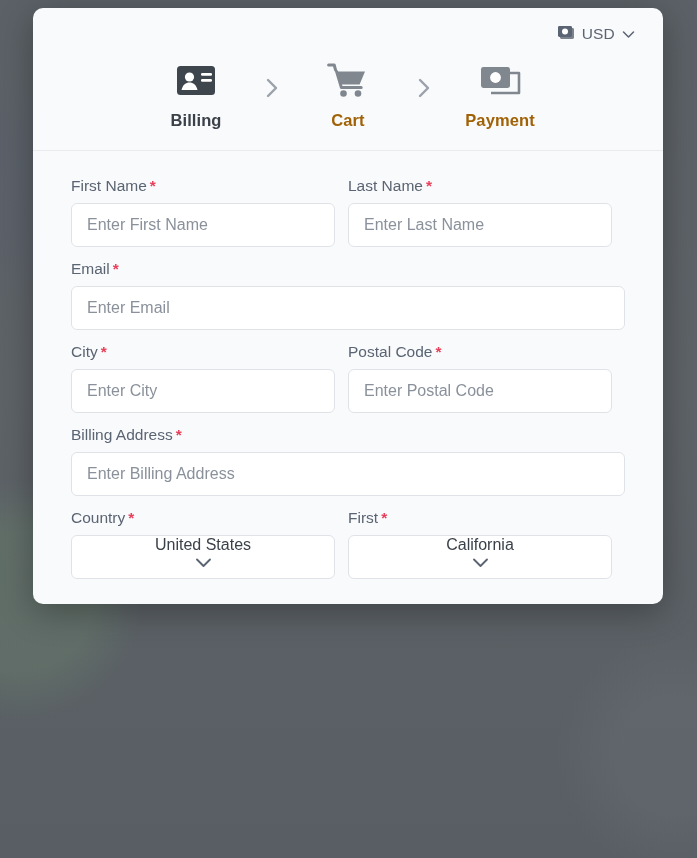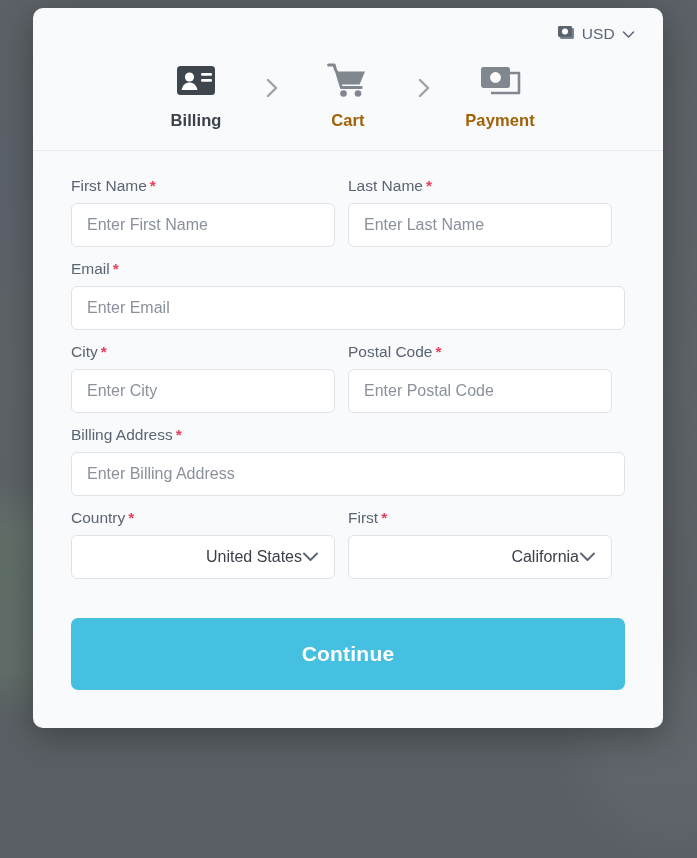--- a/index.html
+++ b/index.html
@@ -19,21 +19,21 @@
     background:
       radial-gradient(circle at 3% 70%, rgba(110,140,110,0.30) 0 70px, rgba(0,0,0,0) 120px),
       radial-gradient(circle at 2% 22%, rgba(90,95,110,0.35) 0 50px, rgba(0,0,0,0) 110px),
       radial-gradient(circle at 97% 88%, rgba(120,125,130,0.20) 0 60px, rgba(0,0,0,0) 120px),
       linear-gradient(180deg, #5b6166 0%, #5e6368 45%, #585e63 100%);
   }
 
   .modal {
     position: absolute;
     left: 33px; top: 8px;
-    width: 630px; height: 720px;
+    width: 630px; height: 596px;
     background: #f9fafc;
     border-radius: 10px;
     overflow: hidden;
     box-shadow: 0 8px 34px rgba(0,0,0,0.30);
   }
 
   
   .modal-header { padding: 0; }
   .currency-row {
     display: flex; justify-content: flex-end; align-items: center;
@@ -79,21 +79,21 @@
   .req { color: #e8405a; font-weight: bold; margin-left: 3px; }
   .input, .select {
     width: 100%; height: 44px;
     border: 1px solid #dfe3e8; border-radius: 6px;
     background: #ffffff;
     font-size: 16px; font-family: "Liberation Sans", sans-serif;
     padding: 0 15px; color: #3b4149;
     display: flex; align-items: center;
   }
   .input .ph { color: #8a919b; }
-  .select { justify-content: flex-end; cursor: pointer; }
+  .select { justify-content: flex-start; cursor: pointer; flex-direction: column; }
   .select .val { color: #3b4149; }
 
   
   .biz-label {
     font-size: 15.5px; color: #5a6472;
     margin: 9px 0 10px 0; display: block;
   }
   .check-row { display: flex; align-items: center; gap: 14px; }
   .checkbox {
     width: 25px; height: 25px;

